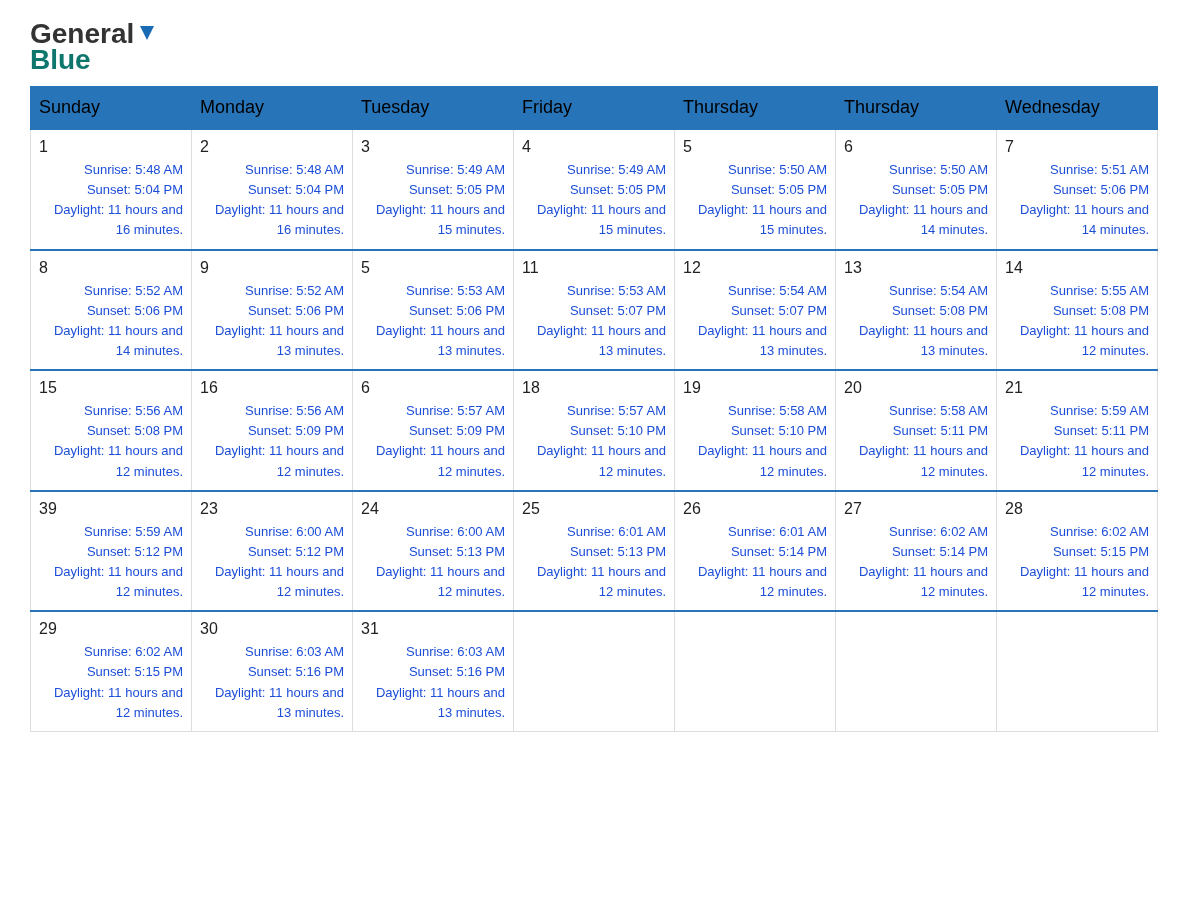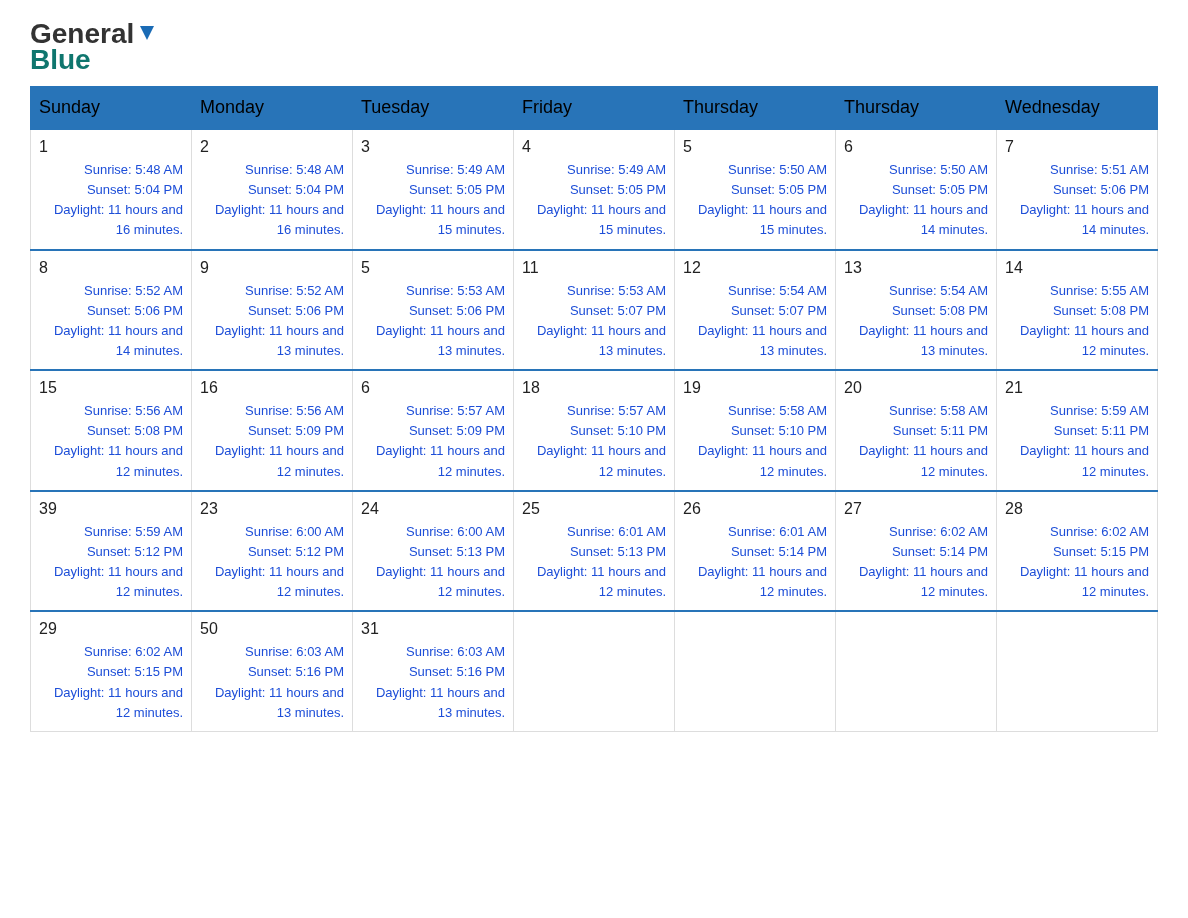--- a/index.html
+++ b/index.html
@@ -354,21 +354,21 @@
       <tr>
         <td>
           <div class="day-number">29</div>
           <div class="day-info">
             Sunrise: 6:02 AM<br>
             Sunset: 5:15 PM<br>
             Daylight: 11 hours and 12 minutes.
           </div>
         </td>
         <td>
-          <div class="day-number">50</div>
+          <div class="day-number">30</div>
           <div class="day-info">
             Sunrise: 6:03 AM<br>
             Sunset: 5:16 PM<br>
             Daylight: 11 hours and 13 minutes.
           </div>
         </td>
         <td>
           <div class="day-number">31</div>
           <div class="day-info">
             Sunrise: 6:03 AM<br>

